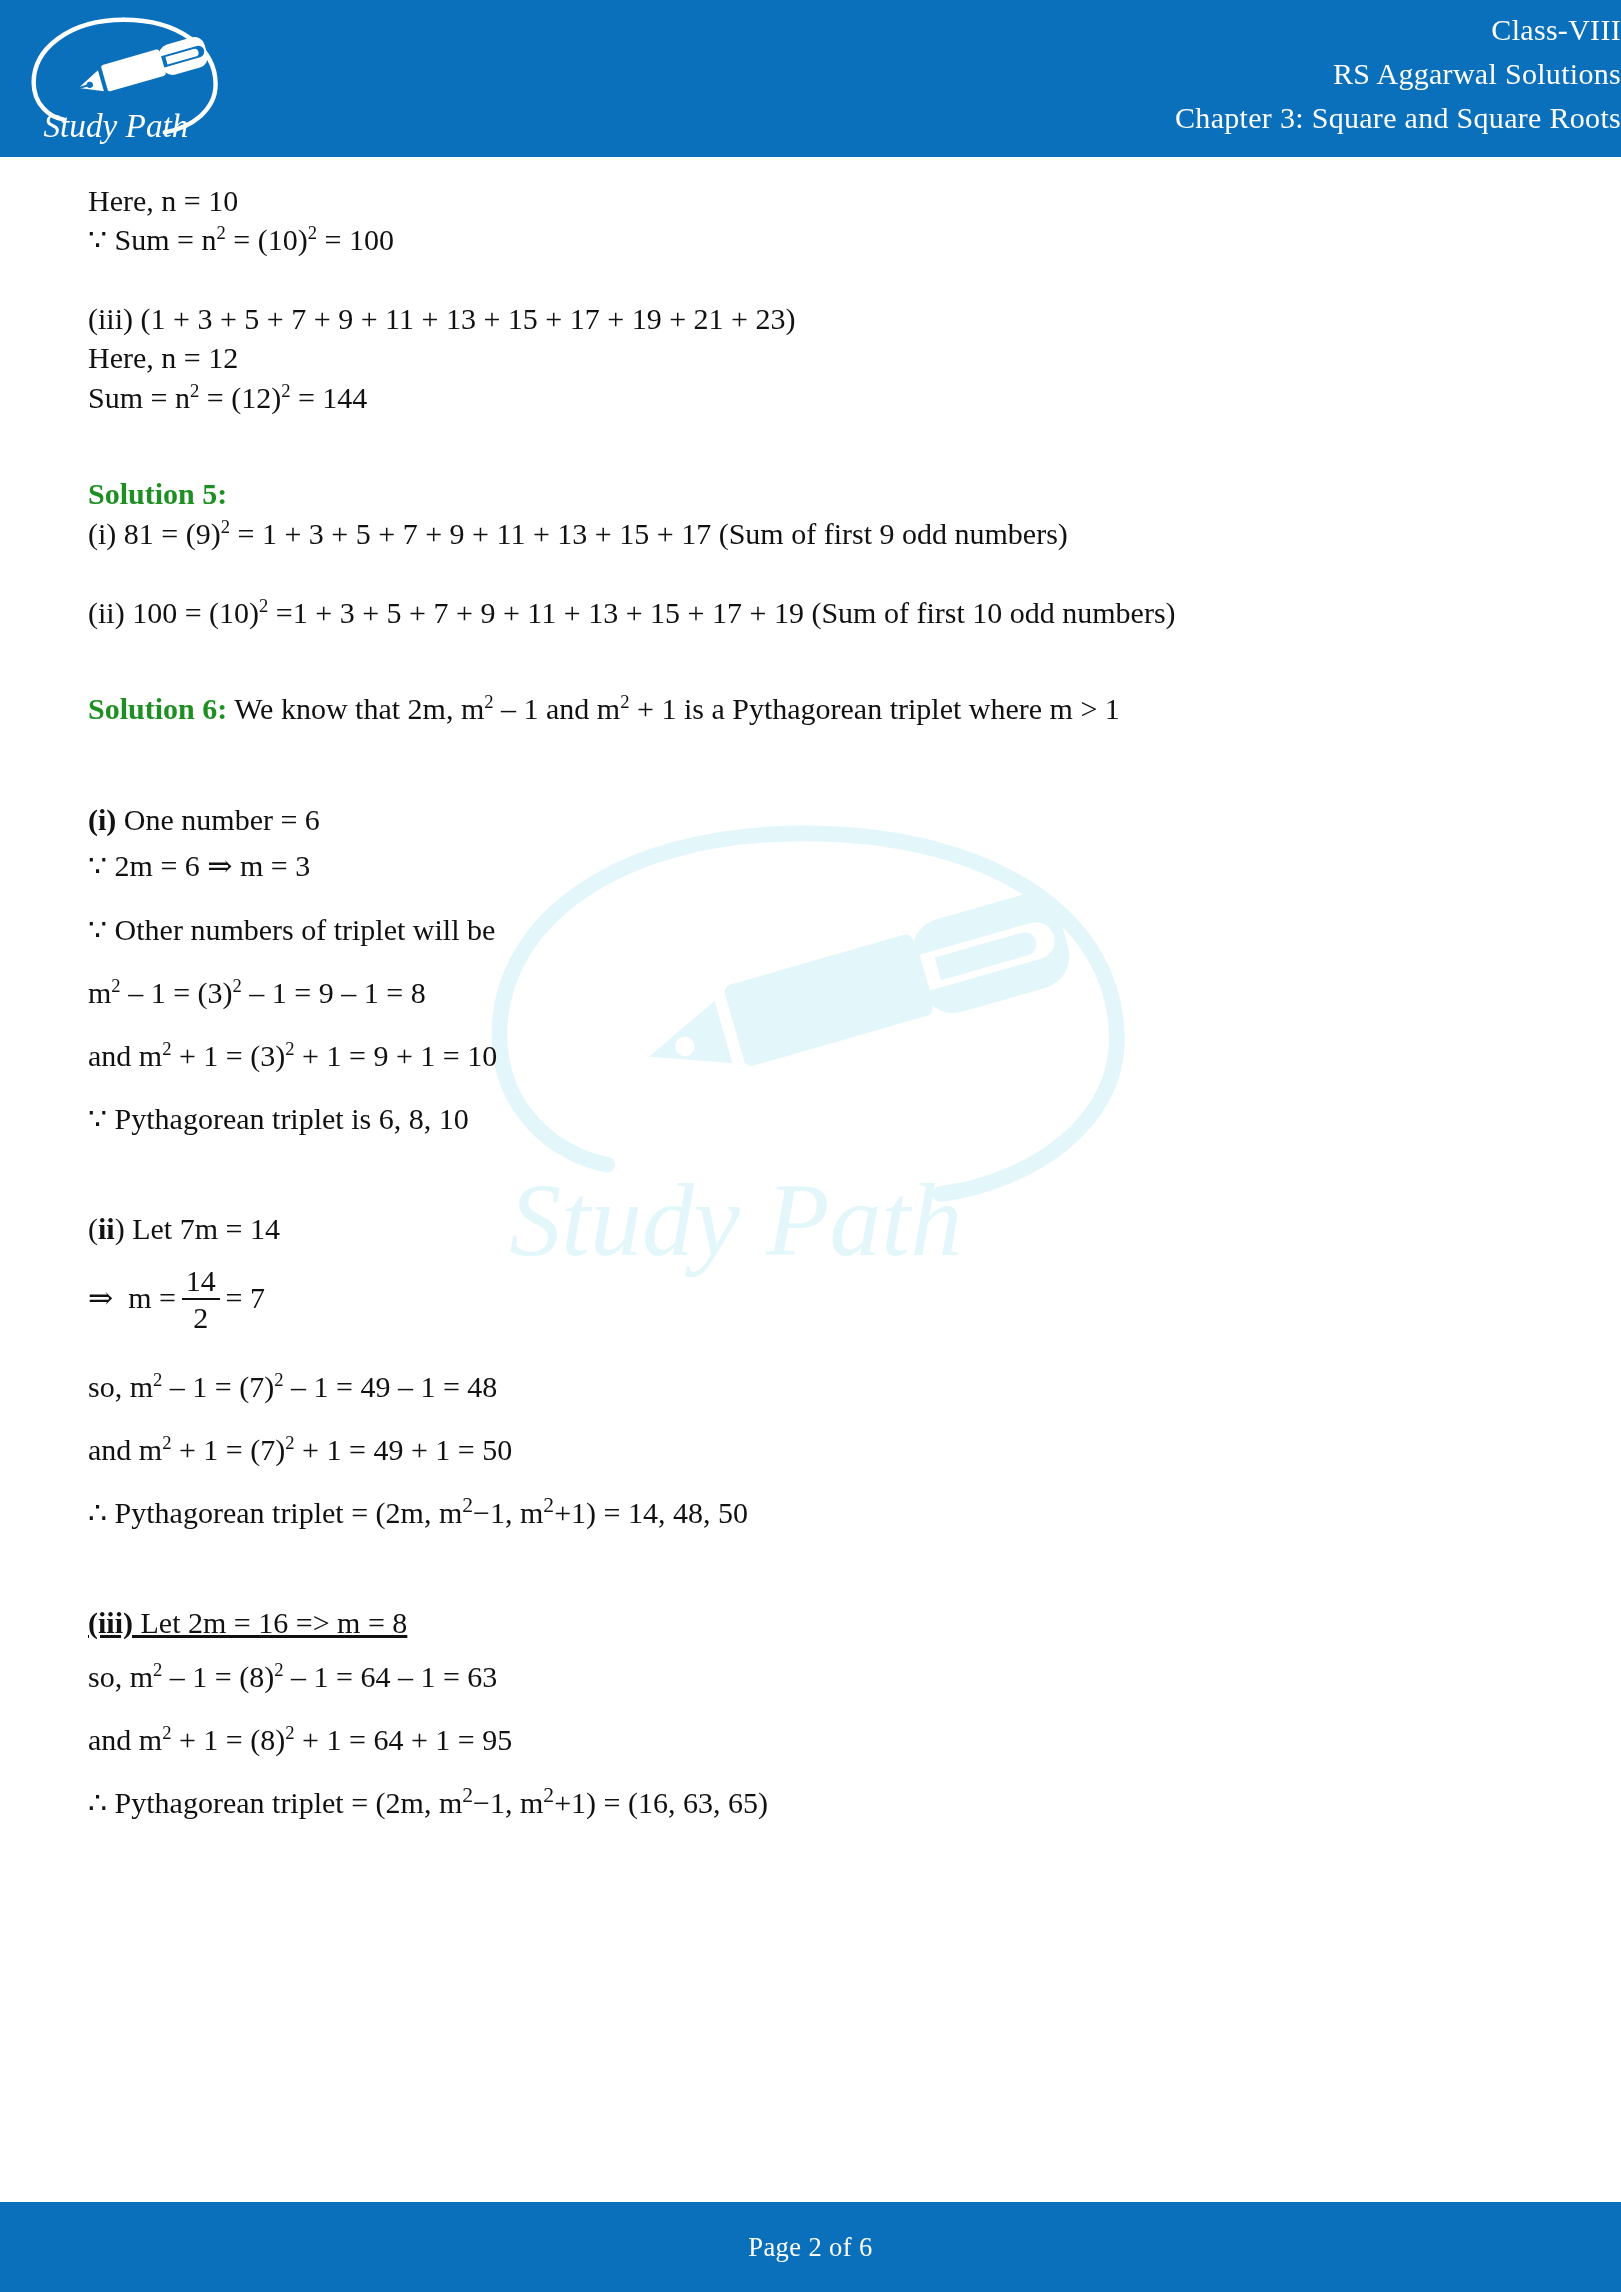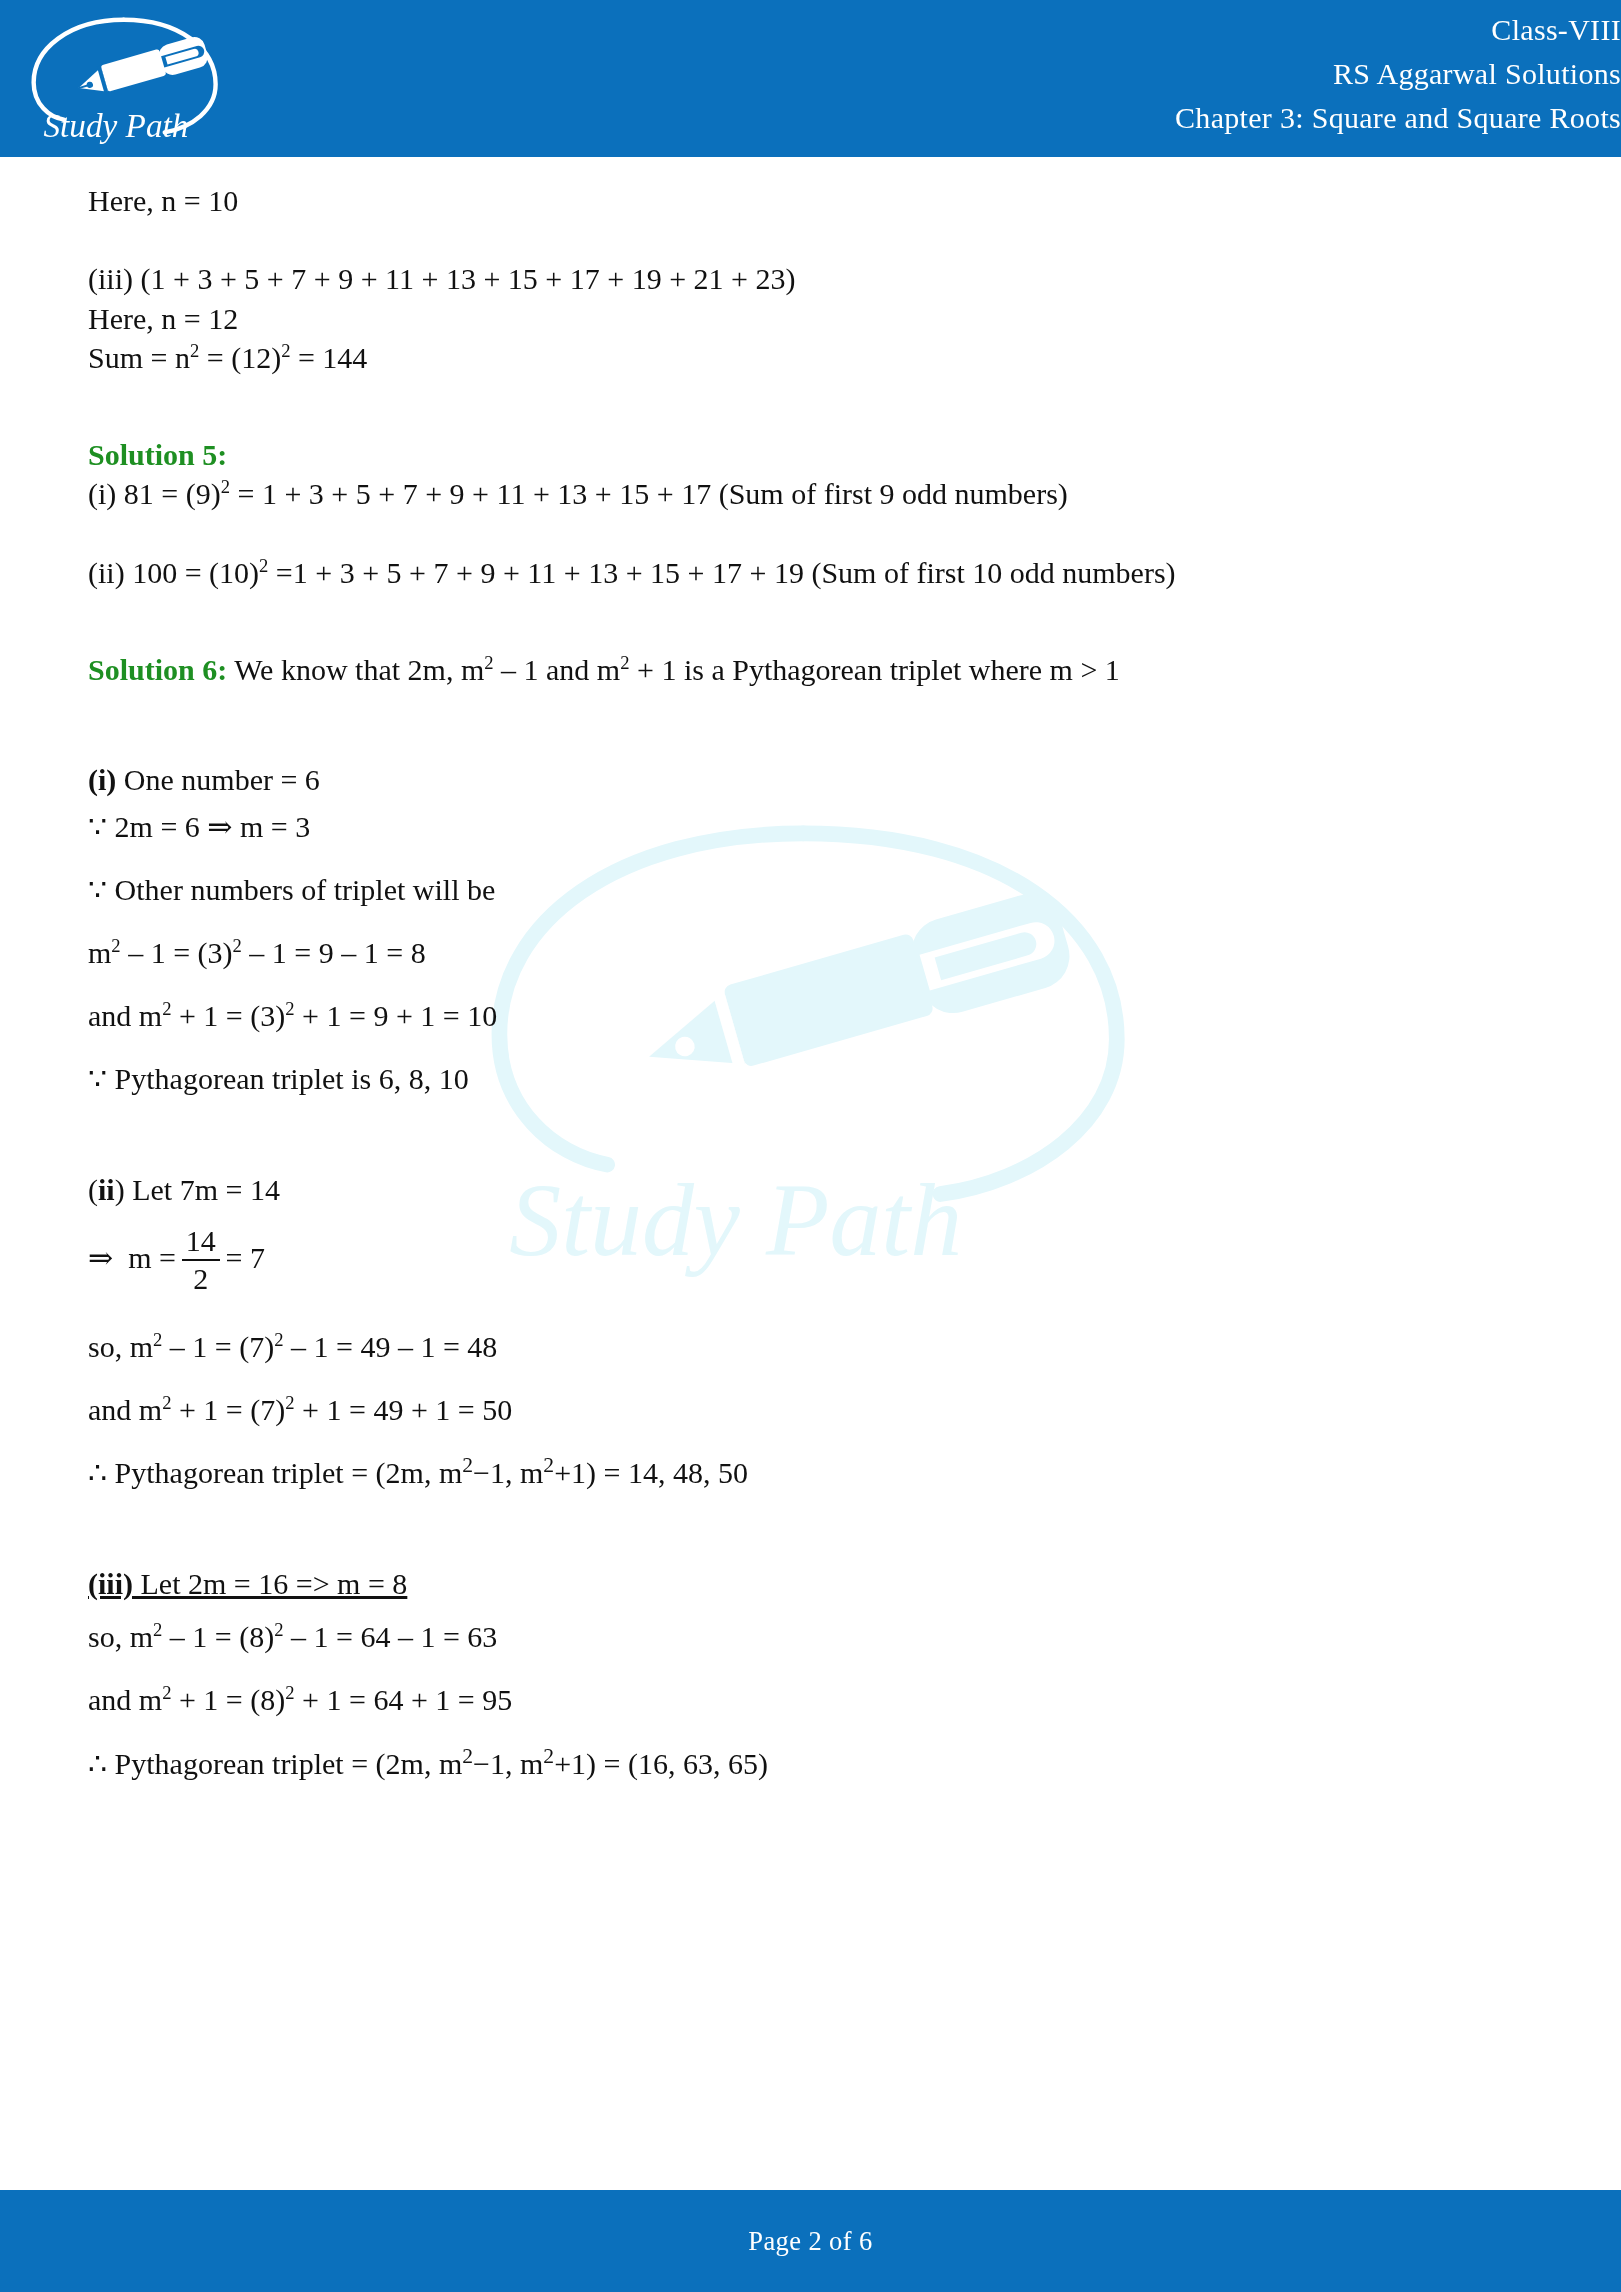--- a/index.html
+++ b/index.html
@@ -127,21 +127,21 @@
     border-top: 2px solid #111;
     line-height: 1.05;
   }
 
   .tall-line { line-height: 1.0; }
 
   
   .footer {
     flex: 0 0 auto;
     width: 100%;
-    height: 103px;
+    height: 91px;
     background: #0B70BC;
     color: #ffffff;
     display: flex;
     align-items: center;
     justify-content: center;
     font-size: 26.5px;
     letter-spacing: 0.4px;
   }
 </style>
 </head>
@@ -197,20 +197,23 @@
           <circle cx="214" cy="220" r="10" fill="#ffffff"></circle>
         </g>
         <text x="40" y="470" font-family="'Liberation Serif','DejaVu Serif',serif" font-size="106" font-style="italic" fill="#E3F7FB">Study Path</text>
       </svg>
     </div>
 
     <div class="body-text">
 
       <p class="ln">Here, n = 10</p>
 
+      <p class="ln">
+        <span>∵ Sum = n</span><sup class="exp">2</sup><span> = (10)</span><sup class="exp">2</sup><span> = 100</span>
+      </p>
 
       <div class="gap-md"></div>
 
       <p class="ln">(iii) (1 + 3 + 5 + 7 + 9 + 11 + 13 + 15 + 17 + 19 + 21 + 23)</p>
       <p class="ln">Here, n = 12</p>
 
       <p class="ln">
         <span>Sum = n</span><sup class="exp">2</sup><span> = (12)</span><sup class="exp">2</sup><span> = 144</span>
       </p>
 

